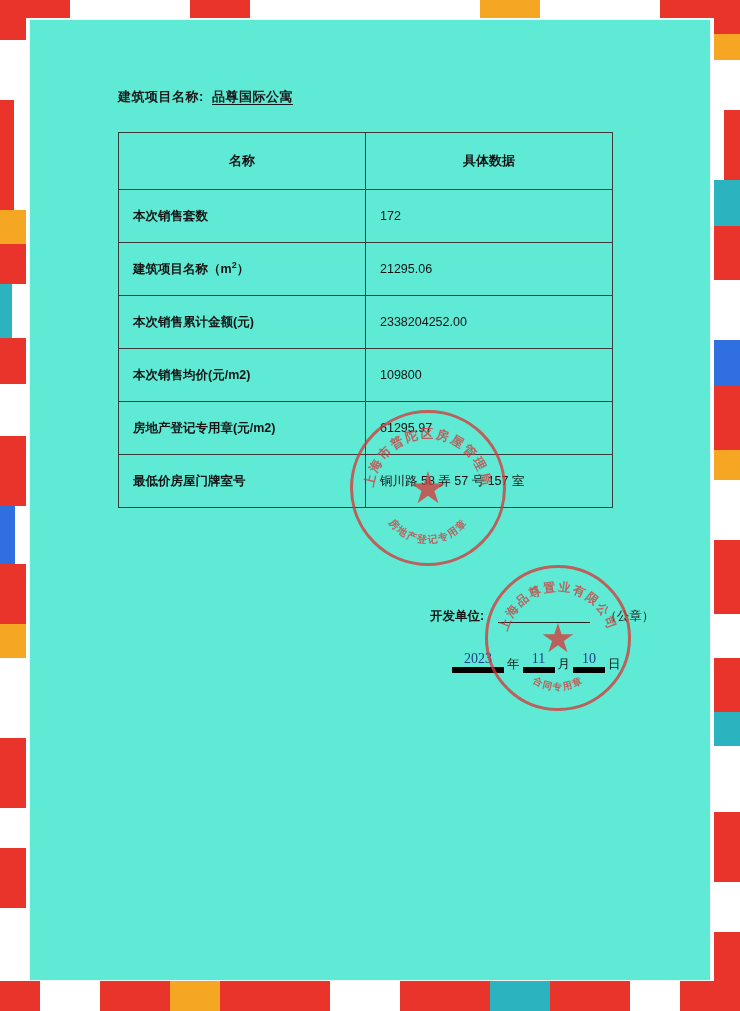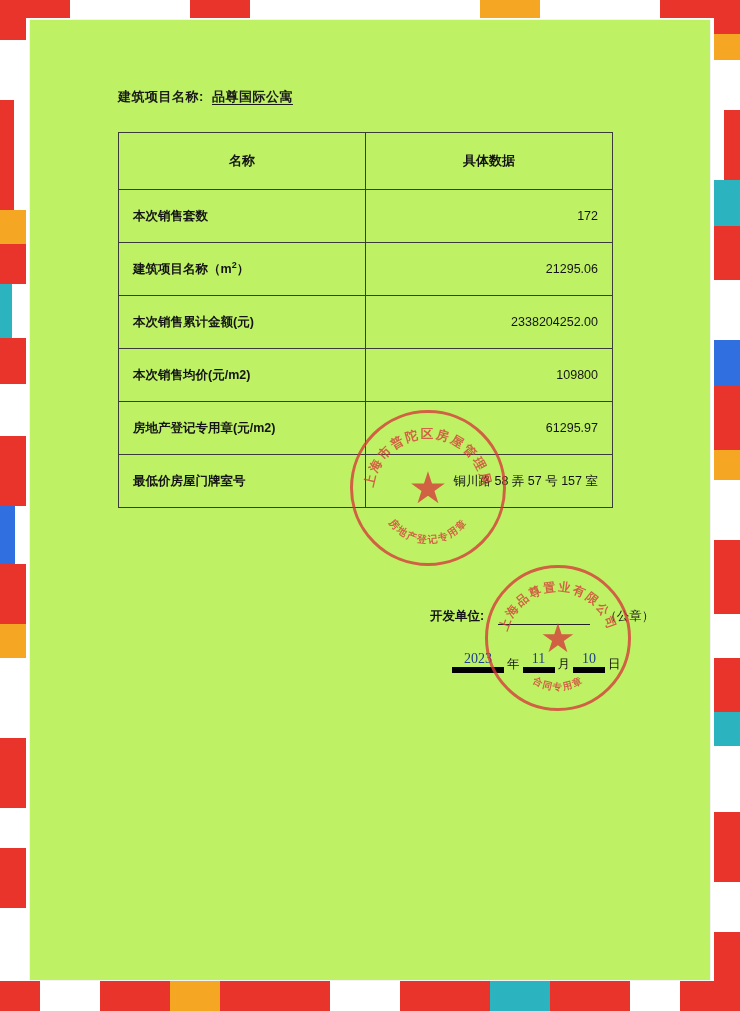--- a/index.html
+++ b/index.html
@@ -29,21 +29,21 @@
   .edge-top   { left: 0;  top: 0; width: 740px; height: 18px; }
   .edge-bottom{ left: 0;  bottom: 0; width: 740px; height: 30px; }
   .blk { position: absolute; }
 
   .page {
     position: absolute;
     left: 30px;
     top: 20px;
     width: 680px;
     height: 960px;
-    background: #bef264;
+    background: #5eead4;
     box-shadow: 0 0 1px rgba(0,0,0,0.25);
   }
 
   .doc-title {
     position: absolute;
     left: 88px;
     top: 68px;
     font-size: 13px;
     color: #1a1a1a;
     white-space: nowrap;
@@ -78,37 +78,36 @@
     font-weight: 700;
     height: 48px;
     font-size: 13px;
   }
   table.data-table td.name-cell {
     text-align: left;
     font-weight: 700;
     width: 238px;
   }
   table.data-table td.value-cell {
-    text-align: right;
+    text-align: left;
     font-weight: 400;
   }
   sup.unit { font-size: 9px; vertical-align: super; }
 
   
   .footer {
     position: absolute;
     left: 400px;
     top: 588px;
     width: 240px;
     font-size: 12.5px;
     color: #141414;
   }
   .footer-row {
     display: flex;
-    align-items: flex-end;
     white-space: nowrap;
     gap: 12px;
   }
   .footer-row .lbl { font-weight: 600; }
   .sign-line {
     display: inline-block;
     border-bottom: 1px solid #222;
     width: 92px;
     height: 14px;
     margin: 0 2px;

